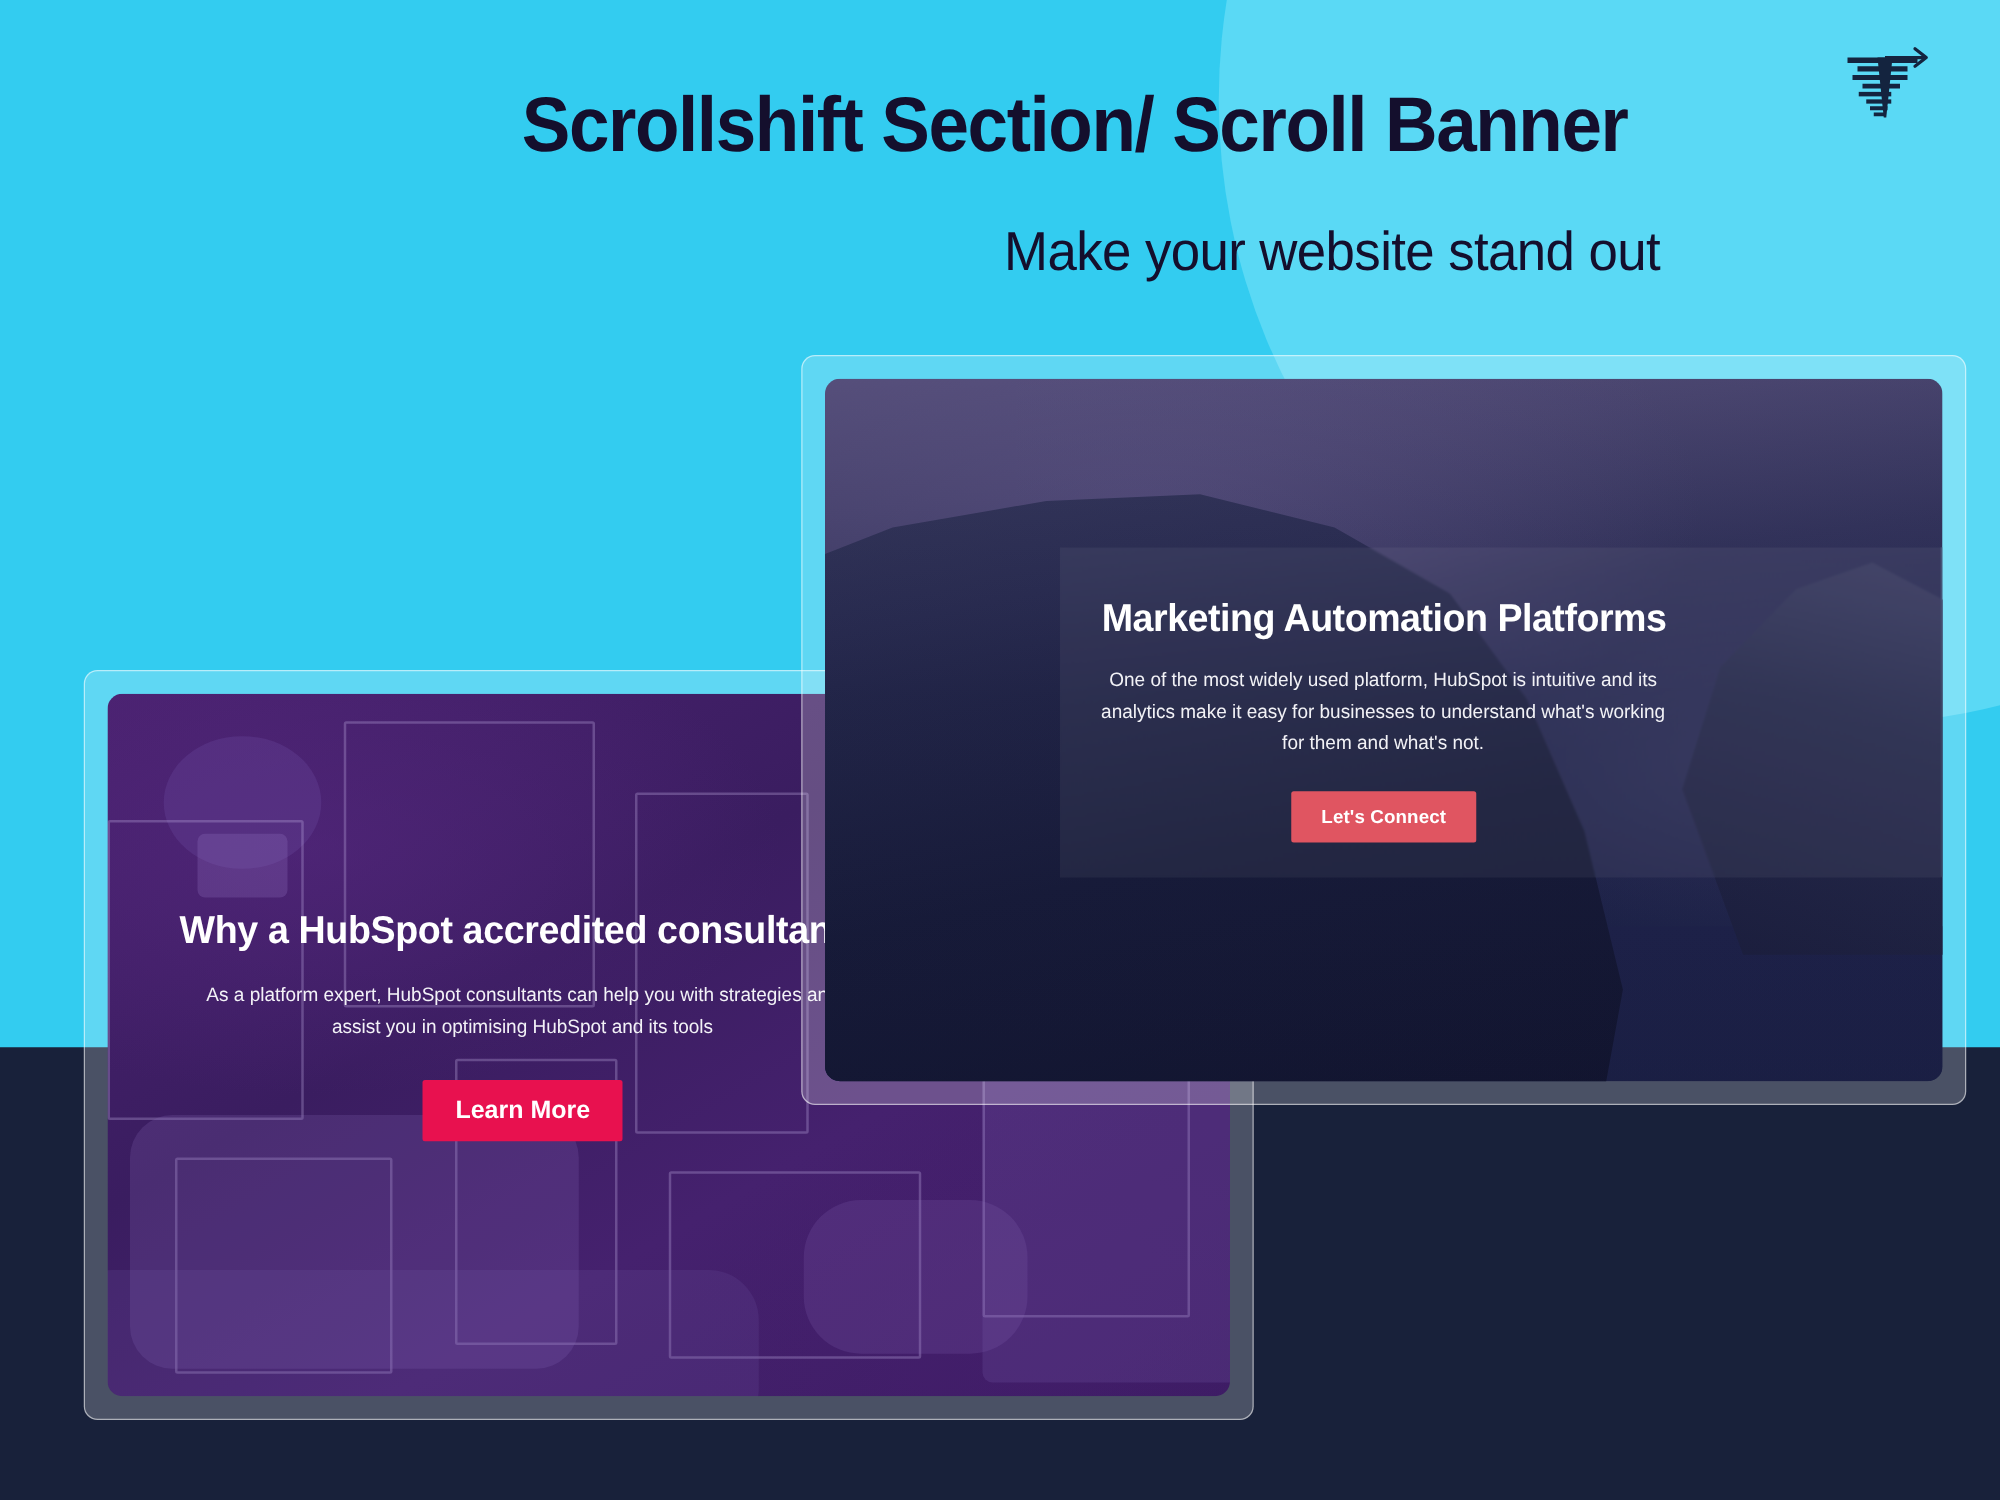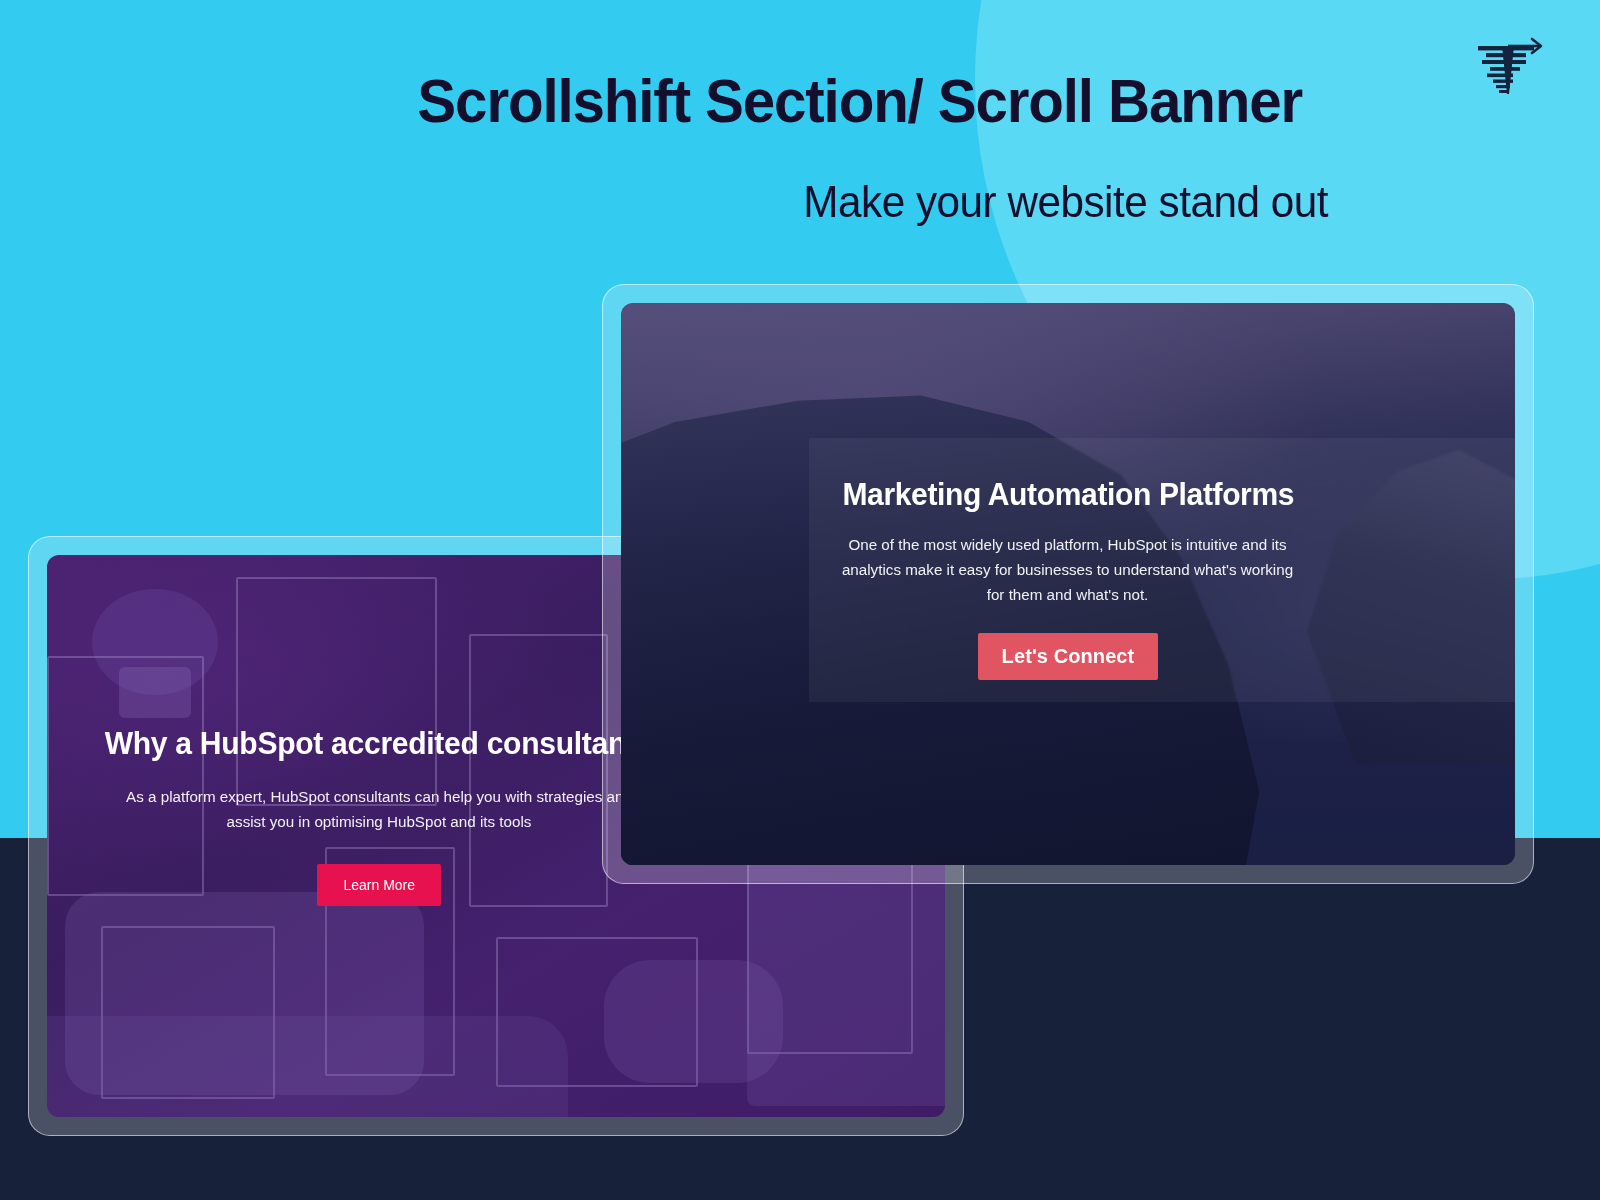--- a/index.html
+++ b/index.html
@@ -44,23 +44,24 @@
   }
 
   
   #logo{position:absolute;right:52px;top:30px;width:80px;height:70px;}
 
   
   .card-frame{
     position:absolute;
     border:1.5px solid rgba(255,255,255,0.55);
     background:rgba(255,255,255,0.22);
-    border-radius:22px;
+    border-radius:11px;
     box-sizing:border-box;
     padding:18px;
+    margin-left:39px;
   }
   .card-inner{
     width:100%;height:100%;
     border-radius:12px;
     overflow:hidden;position:relative;
     box-sizing:border-box;
   }
 
   
   #card-bottom{left:28px;top:536px;width:936px;height:600px;z-index:2;}
@@ -126,21 +127,21 @@
     transform:scaleX(0.97);
   }
   #ct-body{
     font-size:15.5px;font-weight:normal;line-height:1.62;
     margin:18px auto 0;max-width:475px;color:#f2f2f6;
     transform:scaleX(0.98);
   }
   #ct-cta{
     display:inline-block;margin-top:26px;
     background:#e05561;color:#ffffff;
-    font-size:20px;font-weight:bold;
+    font-size:15px;font-weight:bold;
     padding:12px 24px;border:none;border-radius:2px;
     cursor:pointer;letter-spacing:0.1px;
   }
 
   
   #cb-content{
     position:absolute;left:0;top:30%;width:74%;
     text-align:center;color:#ffffff;
   }
   #cb-heading{
@@ -149,21 +150,21 @@
     transform:scaleX(0.97);
   }
   #cb-body{
     font-size:15.5px;font-weight:normal;line-height:1.62;
     margin:20px auto 0;max-width:560px;color:#f3f2f7;
     transform:scaleX(0.98);
   }
   #cb-cta{
     display:inline-block;margin-top:30px;
     background:#e8114f;color:#ffffff;
-    font-size:14px;font-weight:normal;
+    font-size:20px;font-weight:bold;
     padding:13px 26px;border:none;border-radius:2px;
     cursor:pointer;
   }
 </style>
 </head>
 <body>
 
 <div id="bg-cyan">
   <div id="bg-arc"></div>
 </div>

